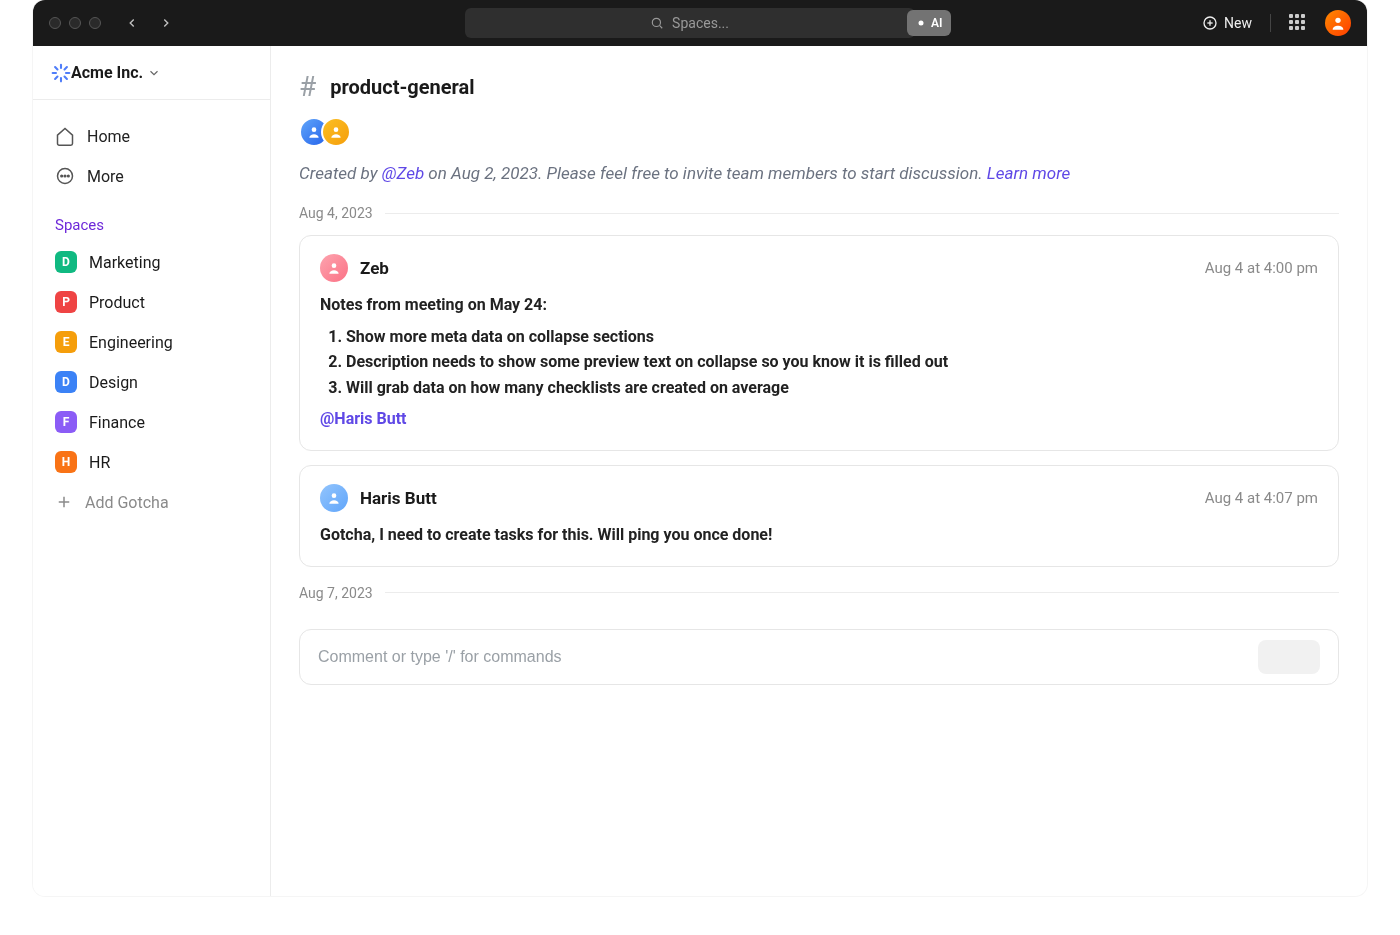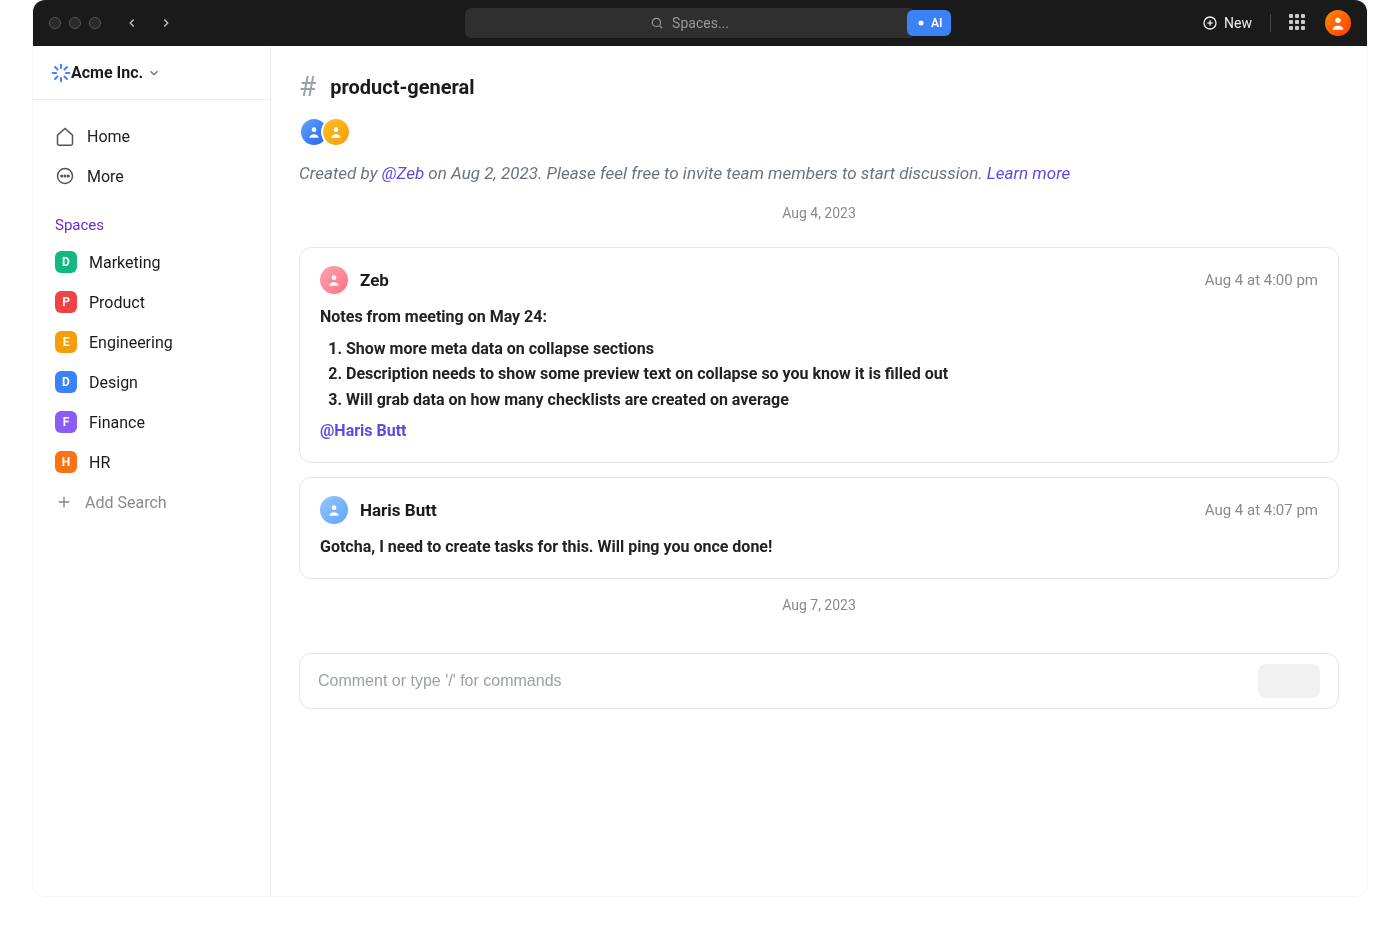--- a/index.html
+++ b/index.html
@@ -55,21 +55,21 @@
     gap: 8px;
     color: #999;
     font-size: 14px;
     position: relative;
   }
   .searchbar .ai-badge {
     position: absolute;
     right: -36px;
     top: 2px;
     height: 26px;
-    background: #3b82f6;
+    background: #737373;
     color: #fff;
     border-radius: 6px;
     font-size: 12px;
     font-weight: 600;
     padding: 0 8px;
     display: flex; align-items:center; gap:4px;
   }
   .titlebar-right {
     margin-left: auto;
     display: flex;
@@ -169,21 +169,21 @@
   .avatar-stack { display:flex; margin-bottom:16px;}
   .avatar-stack .mini {
     width:30px; height:30px; border-radius:50%; border:2px solid #fff;
     margin-left:-8px; display:flex; align-items:center; justify-content:center;
     font-size:12px; color:#fff; font-weight:600;
   }
   .avatar-stack .mini:first-child{ margin-left:0;}
   .meta-line { font-size:17px; color:#6b7280; margin-bottom:22px;font-style:italic;}
   .meta-line .link { color:#5f48e6; cursor:pointer;}
   .date-divider {
-    display:flex; align-items:center; gap:12px; color:#8a8a8a; font-size:14px; margin:18px 0 14px;flex-direction:column;
+    display:flex; align-items:center; gap:12px; color:#8a8a8a; font-size:14px; margin:18px 0 14px;
   }
   .date-divider .line { flex:1; height:1px; background:#ececec;}
   .msg-card {
     border:1px solid #e6e6e6;
     border-radius:12px;
     padding:18px 20px 18px 20px;
     margin-bottom:14px;
     background:#fff;
   }
   .msg-header { display:flex; align-items:center; gap:12px; margin-bottom:10px;}
@@ -353,21 +353,21 @@
             <div class="space-badge" style="background: rgb(249, 115, 22);">H</div>
             <span>HR</span>
           </div>
         </div>
 
       <div class="add-space">
         <svg width="18" height="18" viewBox="0 0 24 24" fill="none" stroke="#8a8a8a" stroke-width="2">
             <line x1="12" y1="5" x2="12" y2="19"></line>
             <line x1="5" y1="12" x2="19" y2="12"></line>
           </svg>
-        <span>Add Search</span>
+        <span>Add Gotcha</span>
       </div>
     </div>
 
     <div class="main">
       <div class="channel-header">
         <span class="hash">#</span>
         <span class="channel-name">product-general</span>
       </div>
       <div class="avatar-stack">
         <div class="mini" style="background:linear-gradient(135deg,#60a5fa,#2563eb)">

